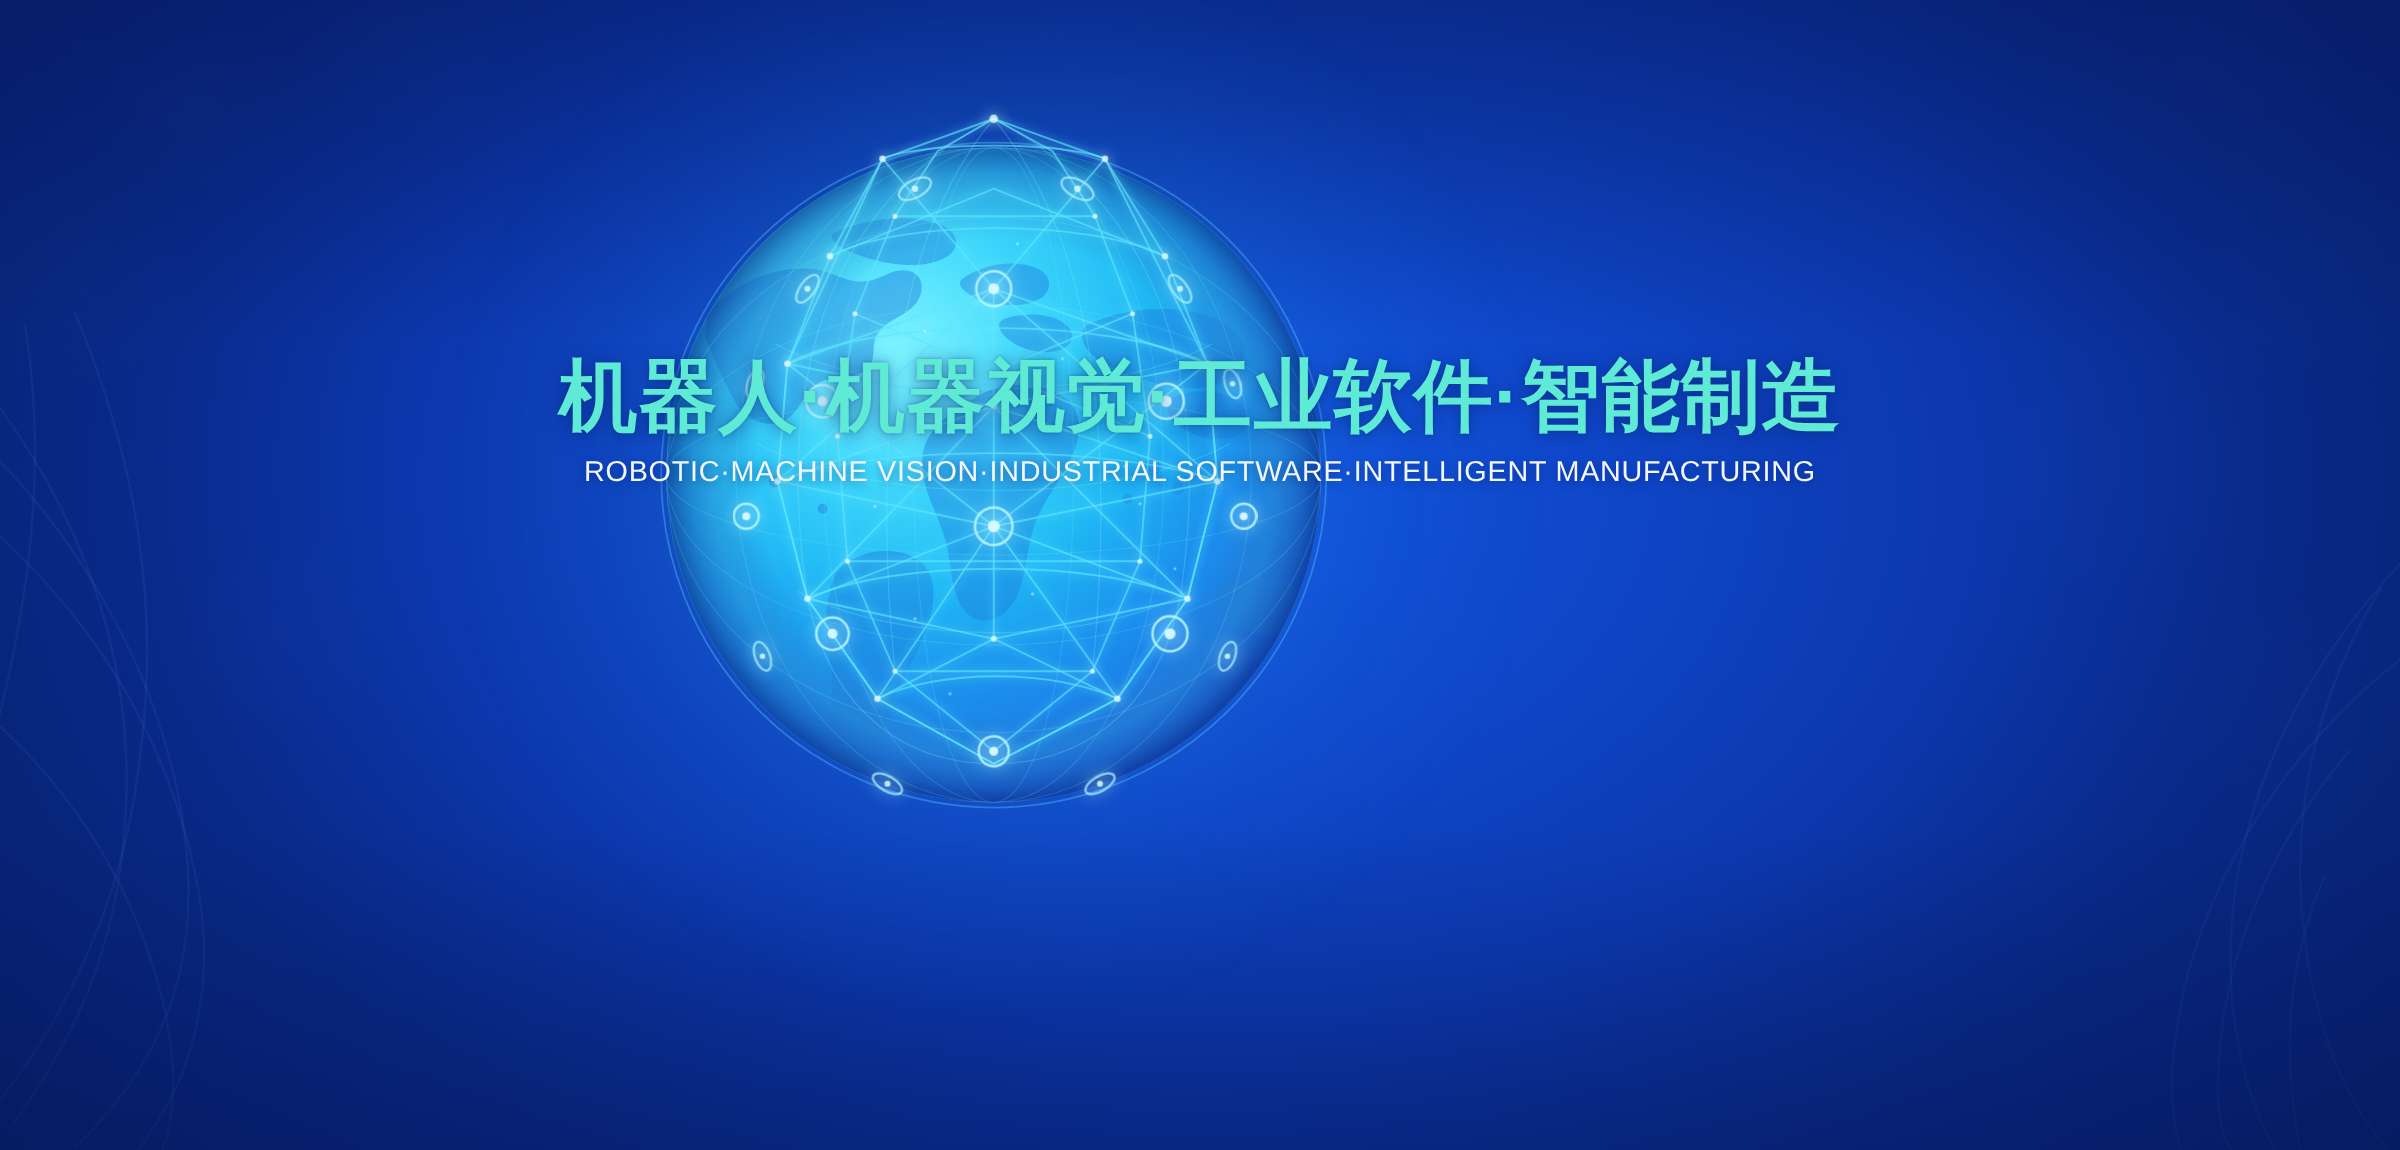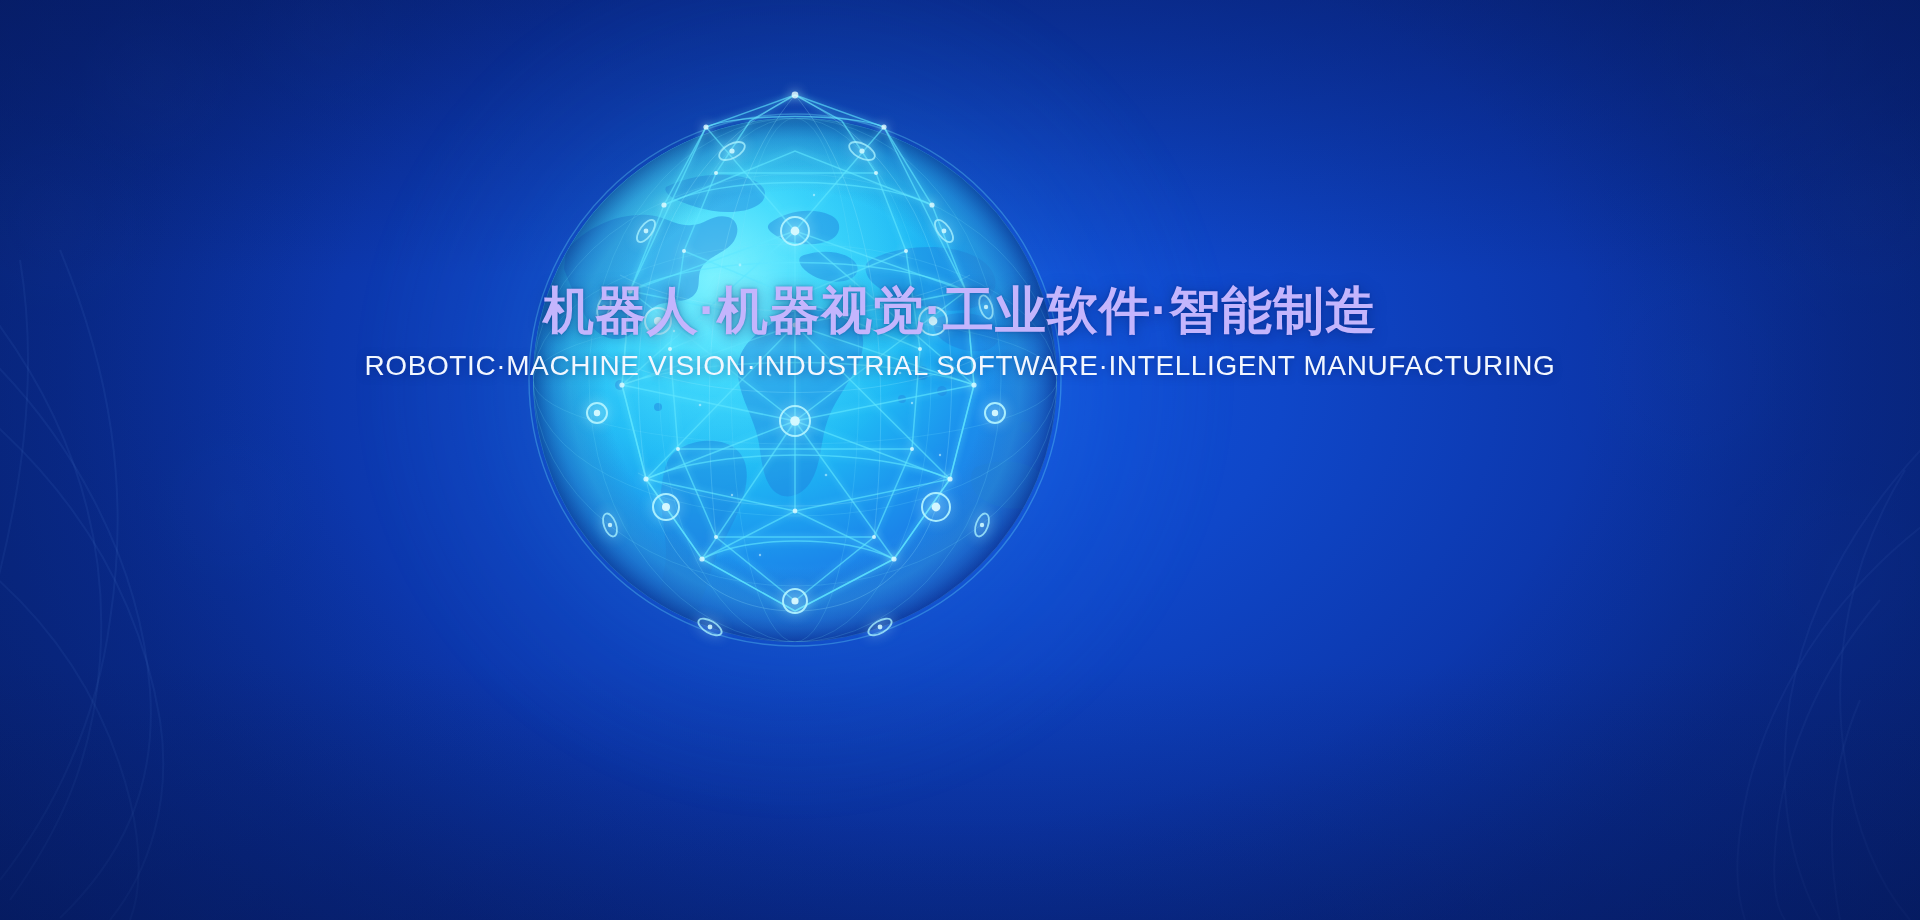--- a/index.html
+++ b/index.html
@@ -88,31 +88,31 @@
   .text-block {
     position: absolute;
     left: 0;
     top: 282px;
     width: 1920px;
     text-align: center;
     pointer-events: none;
   }
   .headline {
     margin: 0;
-    font-size: 51px;
+    font-size: 63px;
     font-weight: 700;
-    color: #c4b5fd;
+    color: #5eead4;
     letter-spacing: 1px;
     line-height: 1.12;
     text-shadow: 0 2px 14px rgba(6,34,110,0.55), 0 0 3px rgba(10,40,120,0.35);
     white-space: nowrap;
   }
   .subline {
     margin: 12px 0 0 0;
-    font-size: 28px;
+    font-size: 23px;
     font-weight: 400;
     color: #f2f7ff;
     letter-spacing: 0.6px;
     line-height: 1.1;
     text-shadow: 0 1px 8px rgba(6,34,110,0.5);
     white-space: nowrap;
   }
 </style>
 </head>
 <body>

